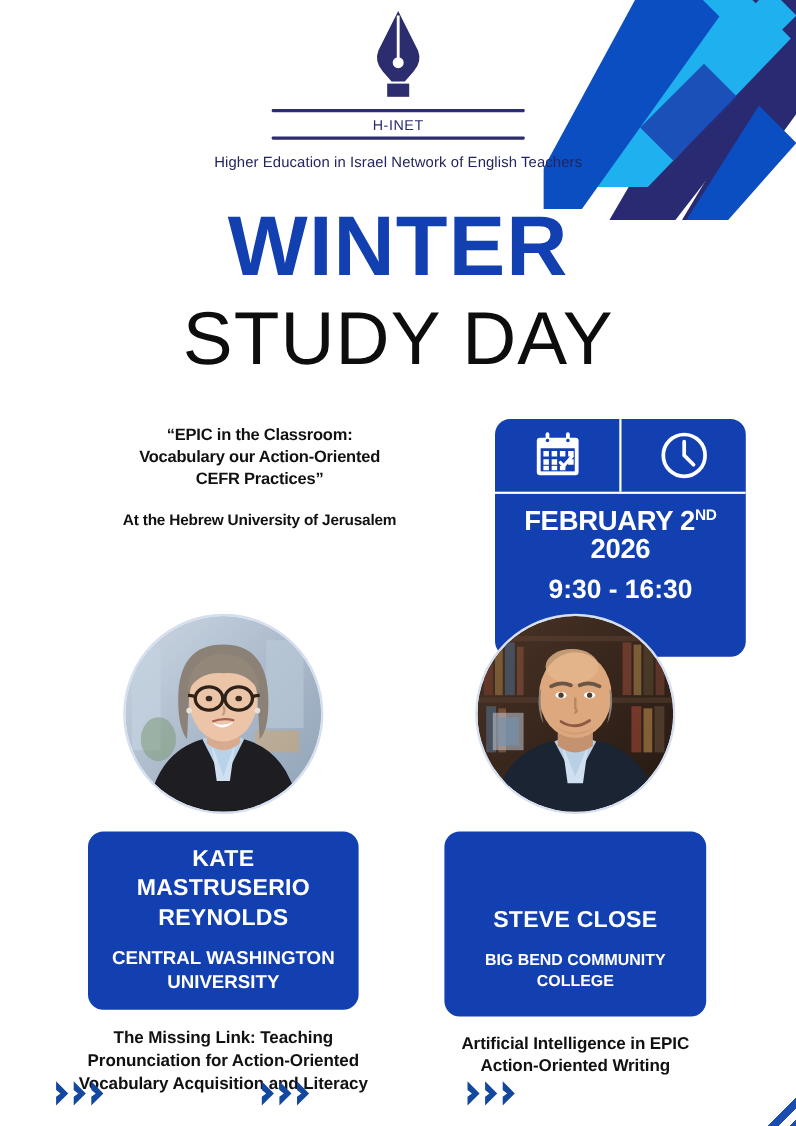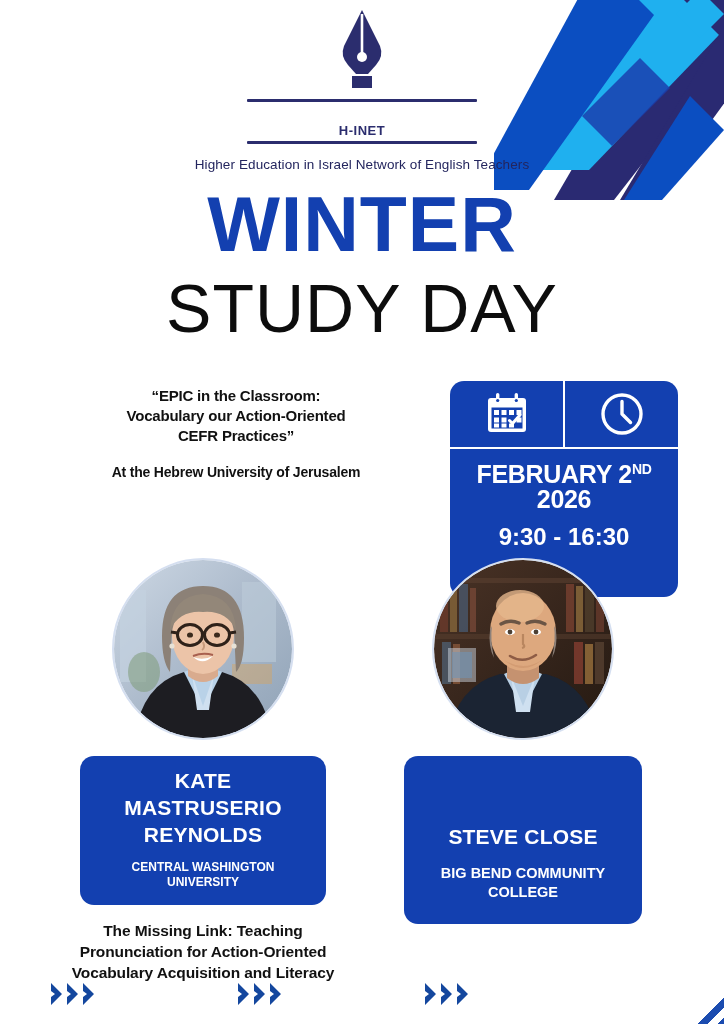--- a/index.html
+++ b/index.html
@@ -70,25 +70,24 @@
     width: 230px;
     height: 3px;
     background: #2b2d6e;
     margin: 0 auto;
     border-radius: 1px;
   }
   .rule.top { margin-top: 3px; }
   .rule.bottom { margin-top: 0px; }
   .brand-abbr {
     font-size: 13px;
-    font-weight: bold;
+    font-weight: normal;
     color: #2b2d6e;
     letter-spacing: 0.5px;
     padding: 4px 0 3px 0;
-    margin-top: 17px;
   }
   .brand-full {
     margin-top: 13px;
     font-size: 13.5px;
     font-weight: normal;
     color: #23255e;
     letter-spacing: 0.1px;
   }
 
   
@@ -230,21 +229,21 @@
   }
   .name-line {
     font-size: 21px;
     font-weight: bold;
     letter-spacing: 0.2px;
     line-height: 1.28;
   }
   .speaker.right .name-line { font-size: 21px; margin-top: 48px; }
   .affil-line {
     margin-top: 11px;
-    font-size: 12px;
+    font-size: 17px;
     font-weight: bold;
     letter-spacing: 0px;
     line-height: 1.3;
   }
   .speaker.right .affil-line { font-size: 14.5px; margin-top: 13px; }
 
   .talk-title {
     margin-top: 16px;
     font-size: 15.5px;
     font-weight: bold;
@@ -504,20 +503,24 @@
       </svg>
     </div>
     <div class="name-card">
       <div class="name-line">
         <div>STEVE CLOSE</div>
       </div>
       <div class="affil-line">
         <div>BIG BEND COMMUNITY COLLEGE</div>
       </div>
     </div>
+    <div class="talk-title">
+      <div>Artificial Intelligence in EPIC</div>
+      <div>Action-Oriented Writing</div>
+    </div>
   </div>
 
   <div class="chevrons">
     <div class="chev-group">
       <svg width="14" height="24" viewBox="0 0 14 24">
           <path d="M1 1 L12 12 L1 23 L1 15 L5 12 L1 9 Z" fill="#14479e"></path>
         </svg>
       <svg width="14" height="24" viewBox="0 0 14 24">
           <path d="M1 1 L12 12 L1 23 L1 15 L5 12 L1 9 Z" fill="#14479e"></path>
         </svg>

